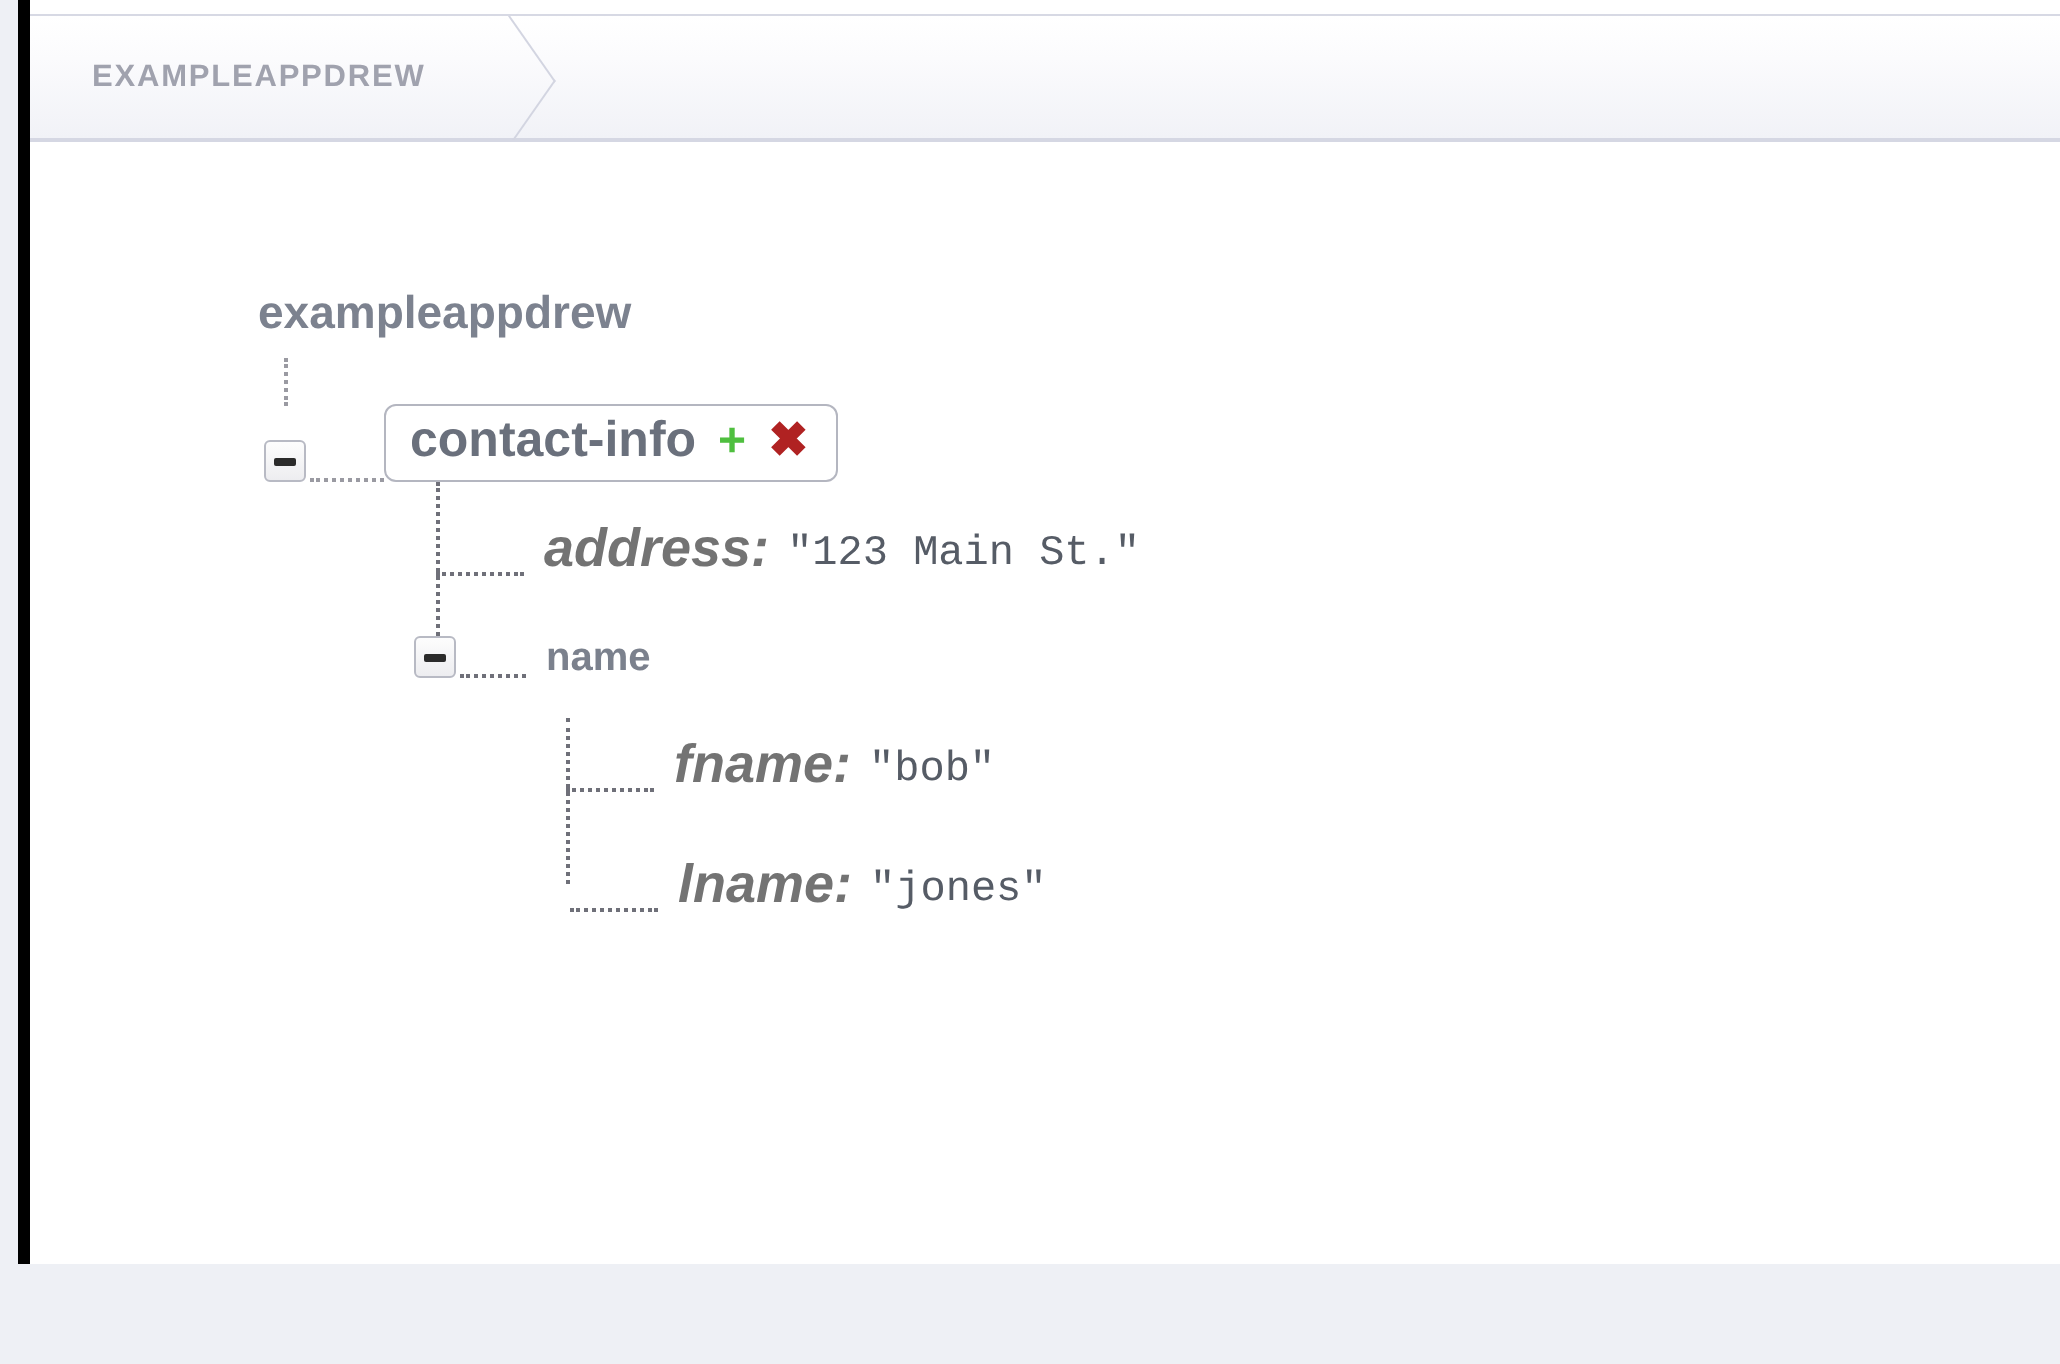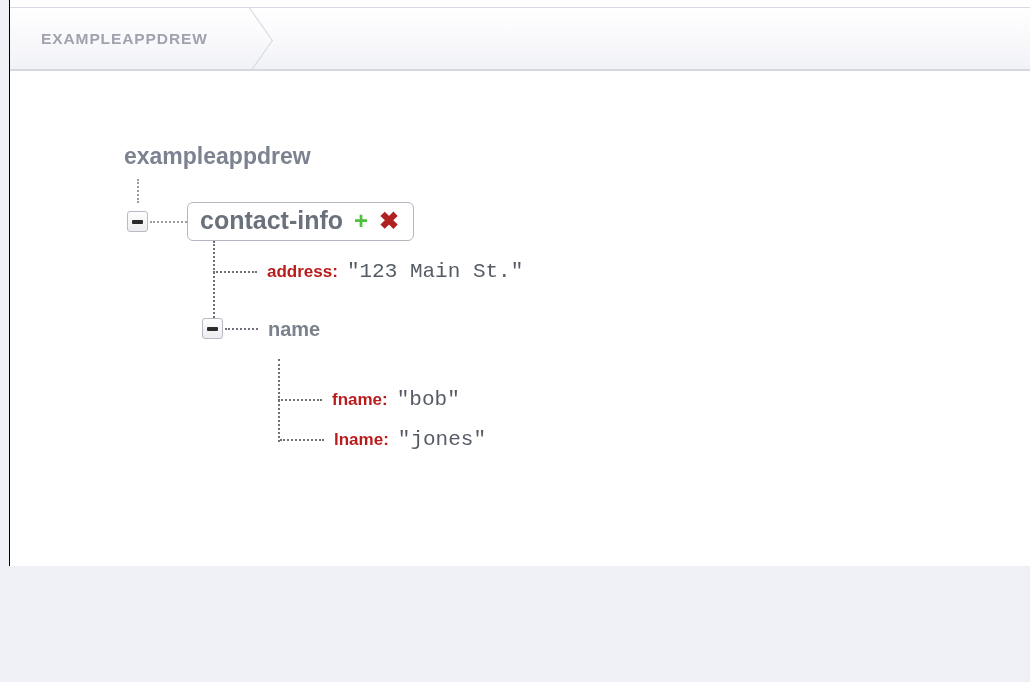--- a/index.html
+++ b/index.html
@@ -14,23 +14,23 @@
     font-family: "Liberation Sans", sans-serif;
     overflow: hidden;
   }
 
   
   .app-panel {
     position: absolute;
     left: 9px;
     top: 0;
     width: 1021px;
-    height: 566px;
+    height: 632px;
     background: #ffffff;
-    border-left: 1px solid #000000;
+    border-left: 6px solid #000000;
     box-sizing: border-box;
   }
 
   
   .header-bar {
     position: absolute;
     left: 0;
     top: 7px;
     width: 1021px;
     height: 64px;
@@ -110,21 +110,21 @@
     font-weight: bold;
     color: #7c828f;
     white-space: nowrap;
     user-select: none;
   }
 
   
   .node-row {
     position: absolute;
     display: flex;
-    align-items: center;
+    align-items: flex-end;
     white-space: nowrap;
     border-radius: 14px;
   }
 
   
   .toggle {
     width: 21px;
     height: 21px;
     box-sizing: border-box;
     border: 1px solid #b8bac4;
@@ -195,25 +195,26 @@
   .node-label-plain {
     font-size: 20px;
     font-weight: bold;
     color: #7b818d;
     line-height: 1;
     user-select: none;
   }
 
   
   .leaf-key {
-    font-size: 17px;
-    font-weight: bold;
-    color: #b91c1c;
-    line-height: 1;
-    user-select: none;
+    font-size: 27px;
+    font-weight: bold;
+    color: #737373;
+    line-height: 1;
+    user-select: none;
+    font-style: italic;
   }
   .leaf-val {
     font-family: "Liberation Mono", "DejaVu Sans Mono", monospace;
     font-size: 21px;
     color: #565c66;
     line-height: 1;
     margin-left: 9px;
     user-select: none;
   }
 </style>
@@ -260,21 +261,21 @@
     <div class="node-row" style="left:192px; top:247px;">
       <span class="toggle">
         <span class="bar"></span>
       </span>
       <span class="h-dots dark" style="width:33px; margin-left:2px;"></span>
       <span class="node-label-plain" style="margin-left:10px;">name</span>
     </div>
 
     <div class="v-dots dark" style="left:268px; top:288px; height:83px;"></div>
 
-    <div class="node-row" style="left:268px; top:318px;">
+    <div class="node-row" style="left:268px; top:298px;">
       <span class="h-dots dark" style="width:44px;"></span>
       <span class="leaf-key" style="margin-left:10px;">fname:</span>
       <span class="leaf-val">"bob"</span>
     </div>
 
     <div class="node-row" style="left:270px; top:358px;">
       <span class="h-dots dark" style="width:44px;"></span>
       <span class="leaf-key" style="margin-left:10px;">lname:</span>
       <span class="leaf-val">"jones"</span>
     </div>

